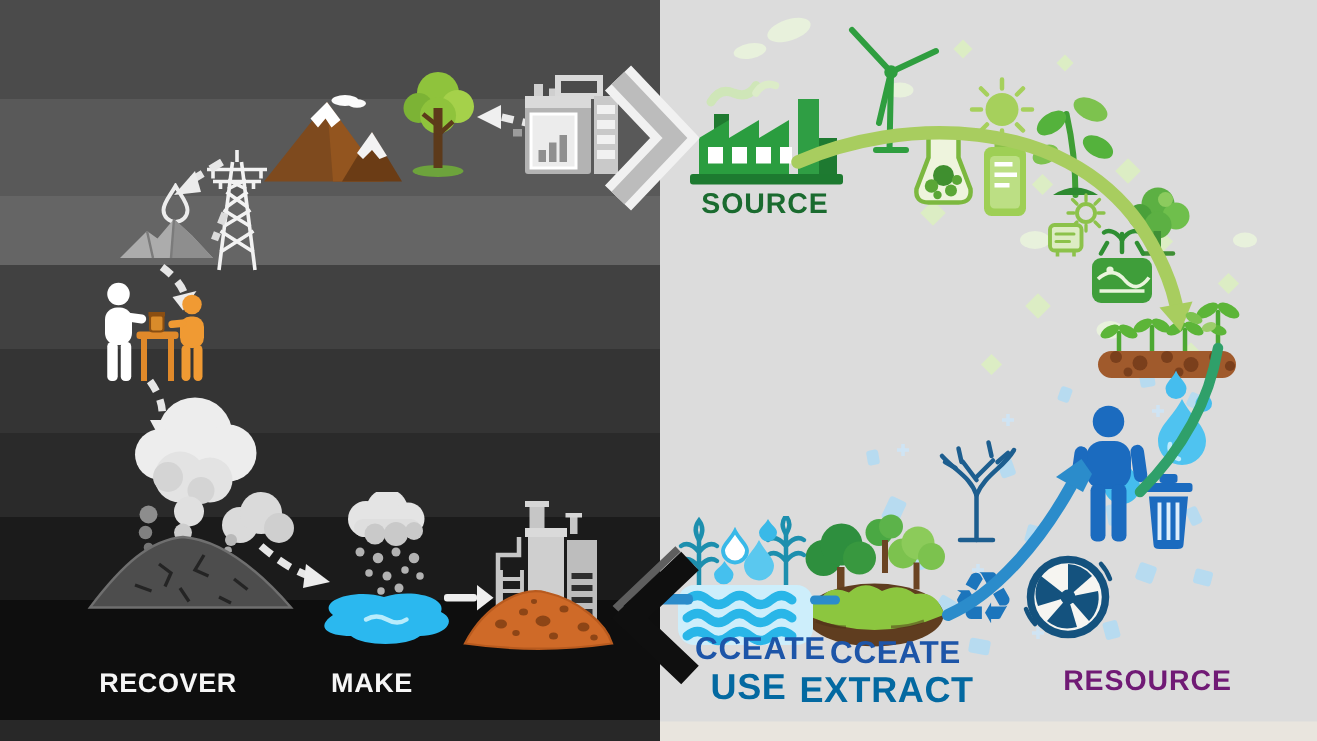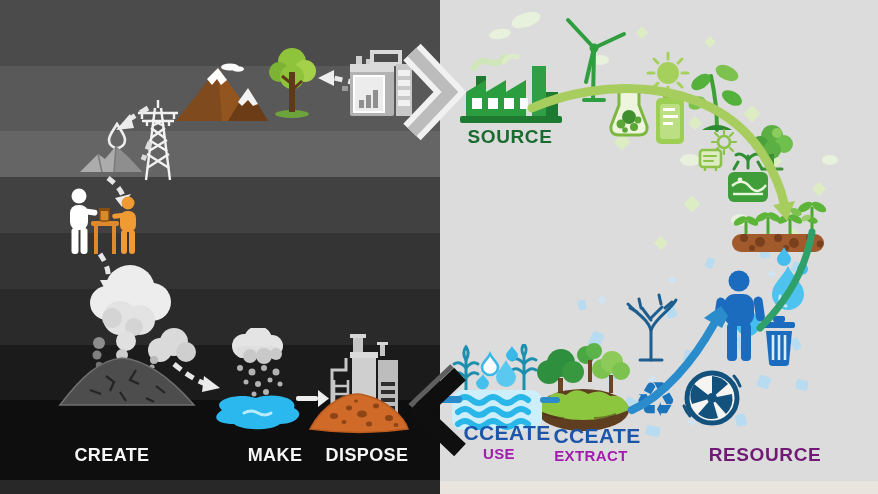--- a/index.html
+++ b/index.html
@@ -25,21 +25,21 @@
   .bottom-strip-right{
     position:absolute;left:440px;top:481px;width:438px;height:13px;background:#e9e5de;
   }
   .icon{position:absolute;}
   .icon svg{display:block;width:100%;height:100%;}
   
   .lbl{position:absolute;transform:translateX(-50%);font-weight:bold;white-space:nowrap;letter-spacing:.4px;}
   .lbl-dark-stage{font-size:18px;color:#f6f6f6;}
   .lbl-source{font-size:19px;color:#1a6b2f;letter-spacing:.6px;}
   .lbl-blue{font-size:21px;color:#1d55a8;}
-  .lbl-black{font-size:15px;color:#a21caf;}
+  .lbl-black{font-size:24px;color:#0369a1;}
   .lbl-resource{font-size:19px;color:#701a75;letter-spacing:.6px;}
   .glyph{position:absolute;line-height:1;}
 </style>
 </head>
 <body>
 
 <div class="canvas">
 
   <div class="left-panel"></div>
 
@@ -308,23 +308,22 @@
     </svg>
   </div>
 
   <div class="icon" style="left:400px;top:364px;width:72px;height:96px;z-index:6;">
     <svg viewBox="0 0 72 96">
       <polyline points="52,2 12,40 52,78" stroke="#5e5e5e" stroke-width="5" fill="none"></polyline>
       <polyline points="60,10 20,48 60,86" stroke="#0f0f0f" stroke-width="17" fill="none"></polyline>
     </svg>
   </div>
 
-  <div class="lbl lbl-dark-stage" style="left:112px;top:445px;">CREATE</div>
-  <div class="lbl lbl-dark-stage" style="left:248px;top:445px;margin-left:27px;">MAKE</div>
-  <div class="lbl lbl-dark-stage" style="left:367px;top:445px;">DISPOSE</div>
+  <div class="lbl lbl-dark-stage" style="left:112px;top:445px;">RECOVER</div>
+  <div class="lbl lbl-dark-stage" style="left:248px;top:445px;">MAKE</div>
 
   <div class="icon" style="left:440px;top:0;width:438px;height:494px;pointer-events:none;">
     <svg viewBox="0 0 438 494">
       <g fill="#dcedc4">
         <rect x="176" y="136" width="12" height="12" transform="rotate(45 182 142)"></rect>
         <rect x="198" y="28" width="9" height="9" transform="rotate(45 202 32)"></rect>
         <rect x="250" y="118" width="10" height="10" transform="rotate(45 255 123)"></rect>
         <rect x="266" y="38" width="8" height="8" transform="rotate(45 270 42)"></rect>
         <rect x="306" y="108" width="12" height="12" transform="rotate(45 312 114)"></rect>
         <rect x="330" y="156" width="10" height="10" transform="rotate(45 335 161)"></rect>

